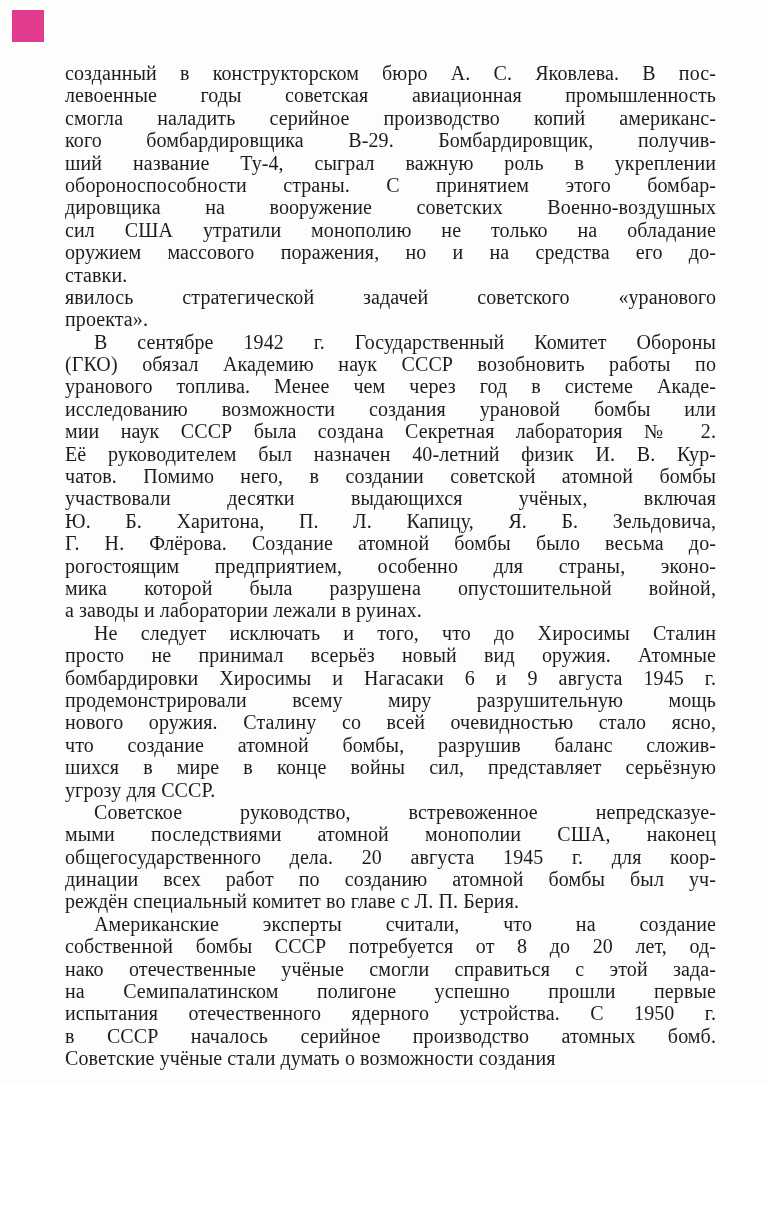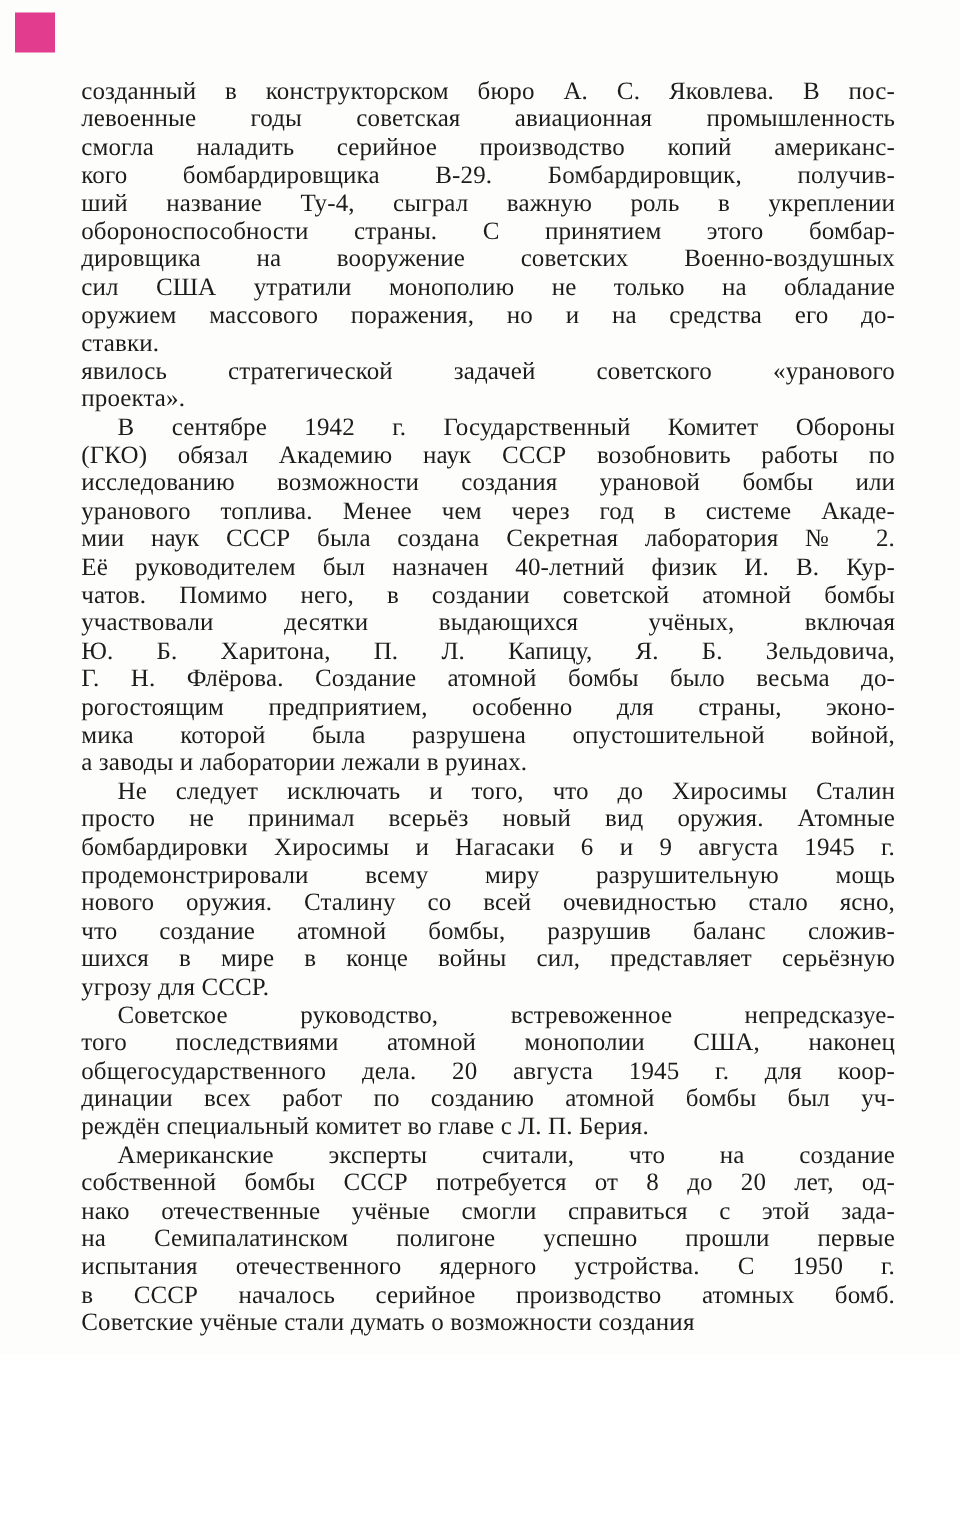--- a/index.html
+++ b/index.html
@@ -90,41 +90,41 @@
       <div class="line">ший название Ту-4, сыграл важную роль в укреплении</div>
       <div class="line">обороноспособности страны. С принятием этого бомбар-</div>
       <div class="line">дировщика на вооружение советских Военно-воздушных</div>
       <div class="line">сил США утратили монополию не только на обладание</div>
       <div class="line">оружием массового поражения, но и на средства его до-</div>
       <div class="line last">ставки.</div>
       <div class="line">явилось стратегической задачей советского «уранового</div>
       <div class="line last">проекта».</div>
       <div class="line indent">В сентябре 1942 г. Государственный Комитет Обороны</div>
       <div class="line">(ГКО) обязал Академию наук СССР возобновить работы по</div>
+      <div class="line">уранового топлива. Менее чем через год в системе Акаде-</div>
       <div class="line">исследованию возможности создания урановой бомбы или</div>
-      <div class="line">уранового топлива. Менее чем через год в системе Акаде-</div>
       <div class="line">мии наук СССР была создана Секретная лаборатория № 2.</div>
       <div class="line">Её руководителем был назначен 40-летний физик И. В. Кур-</div>
       <div class="line">чатов. Помимо него, в создании советской атомной бомбы</div>
       <div class="line">участвовали десятки выдающихся учёных, включая</div>
       <div class="line">Ю. Б. Харитона, П. Л. Капицу, Я. Б. Зельдовича,</div>
       <div class="line">Г. Н. Флёрова. Создание атомной бомбы было весьма до-</div>
       <div class="line">рогостоящим предприятием, особенно для страны, эконо-</div>
       <div class="line">мика которой была разрушена опустошительной войной,</div>
       <div class="line last">а заводы и лаборатории лежали в руинах.</div>
       <div class="line indent">Не следует исключать и того, что до Хиросимы Сталин</div>
       <div class="line">просто не принимал всерьёз новый вид оружия. Атомные</div>
       <div class="line">бомбардировки Хиросимы и Нагасаки 6 и 9 августа 1945 г.</div>
       <div class="line">продемонстрировали всему миру разрушительную мощь</div>
       <div class="line">нового оружия. Сталину со всей очевидностью стало ясно,</div>
       <div class="line">что создание атомной бомбы, разрушив баланс сложив-</div>
       <div class="line">шихся в мире в конце войны сил, представляет серьёзную</div>
       <div class="line last">угрозу для СССР.</div>
       <div class="line indent">Советское руководство, встревоженное непредсказуе-</div>
-      <div class="line">того последствиями атомной монополии США, наконец</div>
+      <div class="line">мыми последствиями атомной монополии США, наконец</div>
       <div class="line">общегосударственного дела. 20 августа 1945 г. для коор-</div>
       <div class="line">динации всех работ по созданию атомной бомбы был уч-</div>
       <div class="line last">реждён специальный комитет во главе с Л. П. Берия.</div>
       <div class="line indent">Американские эксперты считали, что на создание</div>
       <div class="line">собственной бомбы СССР потребуется от 8 до 20 лет, од-</div>
       <div class="line">нако отечественные учёные смогли справиться с этой зада-</div>
       <div class="line">на Семипалатинском полигоне успешно прошли первые</div>
       <div class="line">испытания отечественного ядерного устройства. С 1950 г.</div>
       <div class="line">в СССР началось серийное производство атомных бомб.</div>
       <div class="line last">Советские учёные стали думать о возможности создания</div>

